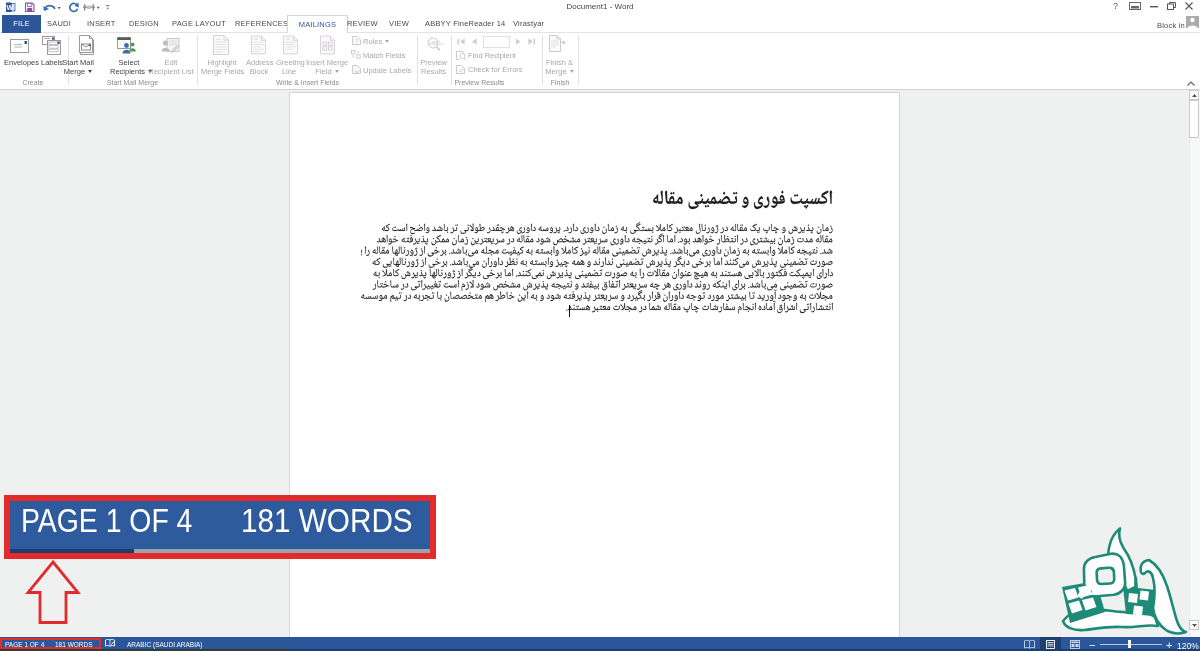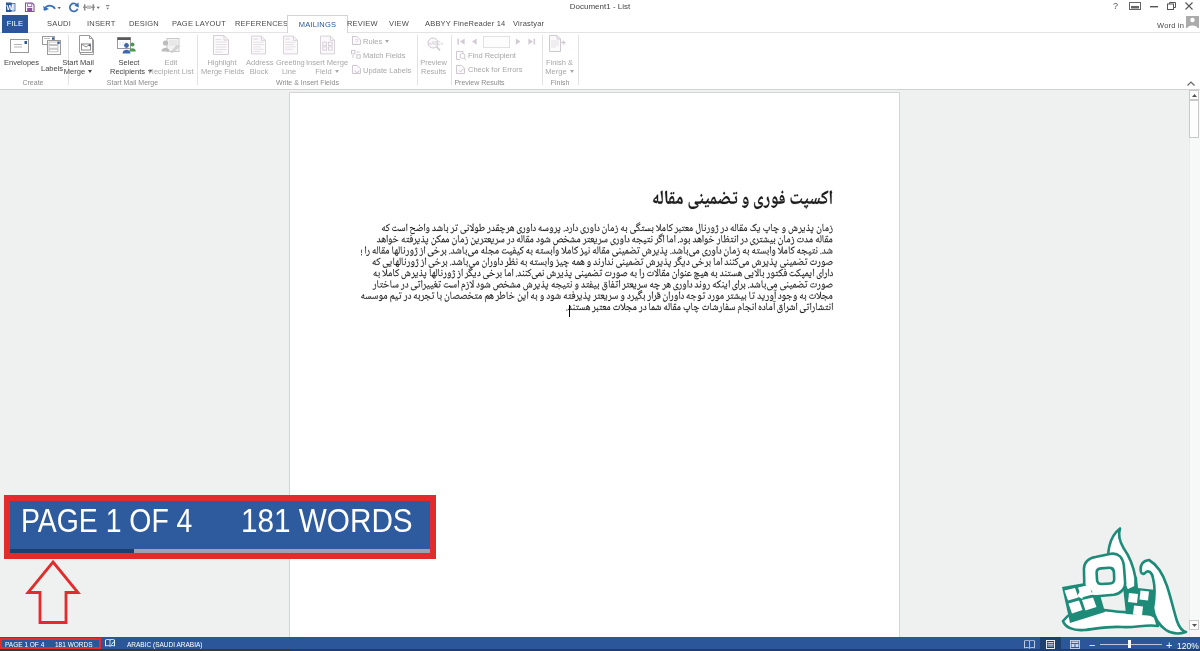--- a/index.html
+++ b/index.html
@@ -4,21 +4,21 @@
 html,body{width:1200px;height:651px;overflow:hidden}
 #root{position:relative;width:1200px;height:651px;background:#fff;font-family:"Liberation Sans",sans-serif;}
 .abs{position:absolute}
 
 #title{position:absolute;left:0;top:0;width:1200px;height:15px;background:#fff}
 #doctitle{position:absolute;left:0;top:2px;width:1200px;text-align:center;font-size:8px;color:#444}
 .winbtn{position:absolute;top:0;color:#666;font-size:10px}
 
 #tabs{position:absolute;left:0;top:15px;width:1200px;height:18px;background:#fff;border-bottom:1px solid #e3e3e3}
 .tab{position:absolute;top:15px;height:18px;line-height:18px;font-size:7.5px;color:#4a4a4a;white-space:nowrap;letter-spacing:.2px}
-#filetab{position:absolute;left:2px;top:15px;width:26px;height:18px;background:#2b579a;color:#fff;font-size:7.5px;line-height:18px;text-align:center;letter-spacing:.2px}
+#filetab{position:absolute;left:2px;top:15px;width:39px;height:18px;background:#2b579a;color:#fff;font-size:7.5px;line-height:18px;text-align:center;letter-spacing:.2px}
 #mailtab{position:absolute;left:287px;top:15px;width:61px;height:19px;background:#fff;border:1px solid #d4d4d4;border-bottom:none;color:#2b579a;font-size:7.5px;line-height:18px;text-align:center;letter-spacing:.2px}
 
 #ribbon{position:absolute;left:0;top:33px;width:1200px;height:57px;background:#fff;border-bottom:1px solid #d2d2d2}
 .rsep{position:absolute;top:2px;width:1px;height:50px;background:#e2e2e2}
 .glabel{position:absolute;top:46px;font-size:7px;color:#8b8b8b;text-align:center;white-space:nowrap}
 .blab{position:absolute;font-size:7.5px;color:#444;text-align:center;white-space:nowrap;line-height:9px}
 .blab.dis{color:#a8a8a8}
 .slab{position:absolute;font-size:7.5px;color:#a8a8a8;white-space:nowrap}
 .dar{display:inline-block;width:0;height:0;border-left:2.5px solid transparent;border-right:2.5px solid transparent;border-top:3.5px solid currentColor;vertical-align:1px;margin-left:1px}
 .icon{position:absolute}
@@ -73,21 +73,21 @@
         <path d="M1.7 1.2 L1.7 7.4 M10.3 1.2 L10.3 7.4" stroke="#8a8a8a" stroke-width="1.5" fill="none"></path>
         <rect x="4" y="2.4" width="4" height="3.6" fill="#c2c2c2"></rect>
         <path d="M13.6 3.8 l3.2 0 l-1.6 2.1 Z" fill="#666"></path>
       </g>
 
       <g transform="translate(100,2.5)">
         <rect x="0" y="0.6" width="3.4" height="1.1" fill="#777"></rect>
         <path d="M0.3 3.2 l2.8 0 l-1.4 1.8 Z" fill="#777"></path>
       </g>
     </svg>
-    <div id="doctitle">Document1 - List</div>
+    <div id="doctitle">Document1 - Word</div>
     <div class="winbtn" style="left:1113px;top:1px;font-size:9px;color:#555">?</div>
     <svg class="abs" style="left:1129px;top:2px" width="12" height="8" viewBox="0 0 12 8">
         <rect x="0.5" y="0.5" width="11" height="7" fill="none" stroke="#666" stroke-width="1"></rect>
         <rect x="2" y="4" width="8" height="2.5" fill="#666"></rect>
         <path d="M4.5 1.8 l3 0 M6 1 l0 2" stroke="#666" stroke-width="0" fill="none"></path>
       </svg>
     <svg class="abs" style="left:1150px;top:6px" width="8" height="2" viewBox="0 0 8 2">
         <rect width="8" height="1.4" fill="#555"></rect>
       </svg>
     <svg class="abs" style="left:1167px;top:2px" width="9" height="8" viewBox="0 0 9 8">
@@ -104,21 +104,21 @@
   <div class="tab" style="left:47px">SAUDI</div>
   <div class="tab" style="left:87px">INSERT</div>
   <div class="tab" style="left:129px">DESIGN</div>
   <div class="tab" style="left:172px">PAGE LAYOUT</div>
   <div class="tab" style="left:235px">REFERENCES</div>
   <div id="mailtab">MAILINGS</div>
   <div class="tab" style="left:347px">REVIEW</div>
   <div class="tab" style="left:389px">VIEW</div>
   <div class="tab" style="left:425px;text-transform:none">ABBYY FineReader 14</div>
   <div class="tab" style="left:513px;text-transform:none">Virastyar</div>
-  <div class="tab" style="left:1157px;top:17px;text-transform:none;font-size:7.5px">Word in</div>
+  <div class="tab" style="left:1157px;top:17px;text-transform:none;font-size:7.5px">Block in</div>
   <svg class="abs" style="left:1186px;top:16px" width="13" height="12" viewBox="0 0 13 12">
       <rect width="13" height="12" fill="#ababab"></rect>
       <circle cx="6.5" cy="4" r="2.2" fill="#fff"></circle>
       <path d="M1.5 12 C1.5 8.5 11.5 8.5 11.5 12 Z" fill="#fff"></path>
     </svg>
   
   <div id="ribbon"></div>
   
   <div class="rsep" style="left:68px;top:35px"></div>
   <div class="rsep" style="left:197px;top:35px"></div>
@@ -145,21 +145,21 @@
     <rect x="2" y="2" width="6" height="0.9" fill="#b5b5b5"></rect>
     <rect x="10" y="1.5" width="2" height="2.2" fill="#2b579a"></rect>
     <g>
     <rect x="5.5" y="4.5" width="13" height="14" fill="#fff" stroke="#9a9a9a"></rect>
     <rect x="7" y="6" width="9" height="2.6" fill="none" stroke="#b5b5b5" stroke-width="0.8"></rect>
     <rect x="7" y="9.6" width="9" height="2.6" fill="none" stroke="#b5b5b5" stroke-width="0.8"></rect>
     <rect x="7" y="13.2" width="9" height="2.6" fill="none" stroke="#b5b5b5" stroke-width="0.8"></rect>
     <rect x="15.5" y="5.5" width="2.2" height="2.4" fill="#2b579a"></rect>
     </g>
   </svg>
-  <div class="blab" style="left:41px;top:64px;width:21px">Labels</div>
+  <div class="blab" style="left:41px;top:58px;width:21px">Labels</div>
   
   <svg class="icon" style="left:79px;top:35px" width="18" height="20" viewBox="0 0 18 20">
     <path d="M1.5 2.5 L1.5 19.5 L14.5 19.5 L14.5 5 L12 2.5 Z" fill="#fff" stroke="#9a9a9a"></path>
     <path d="M0.5 0.5 L10.5 0.5 L13.5 3.5 L13.5 17.5 L0.5 17.5 Z" fill="#fff" stroke="#9a9a9a"></path>
     <path d="M10.5 0.5 L10.5 3.5 L13.5 3.5" fill="none" stroke="#9a9a9a"></path>
     <rect x="2.5" y="9" width="9" height="6" fill="#fff" stroke="#8a8a8a"></rect>
     <path d="M2.5 9 L7 12 L11.5 9" fill="none" stroke="#8a8a8a"></path>
     <rect x="9.8" y="9.6" width="1.4" height="1.6" fill="#2b579a"></rect>
   </svg>
   <div class="blab" style="left:60px;top:58px;width:36px">Start Mail<br>Merge <span class="dar"></span></div>

